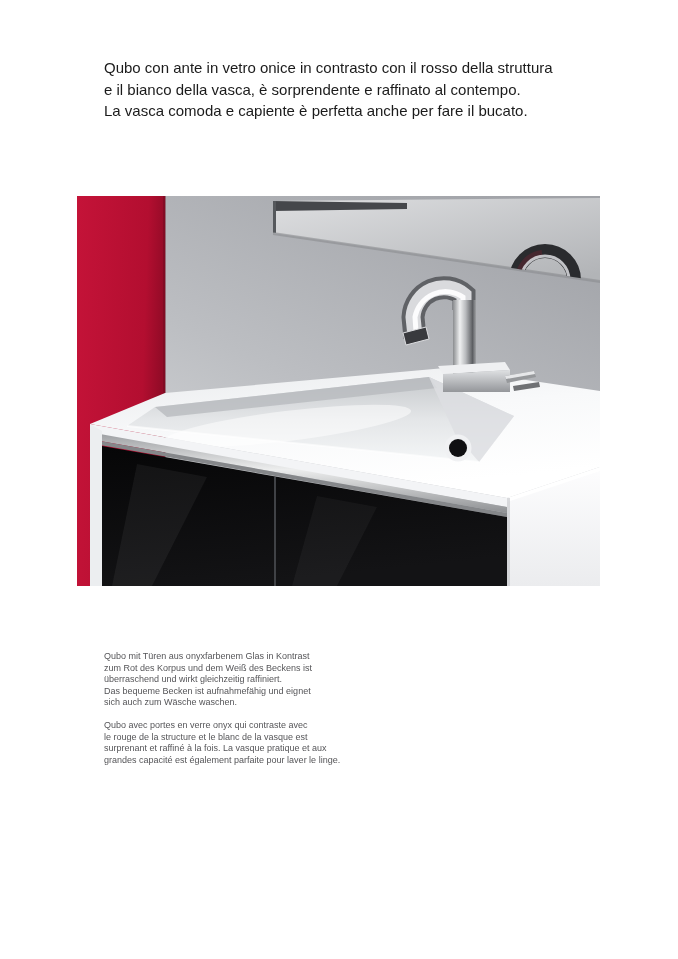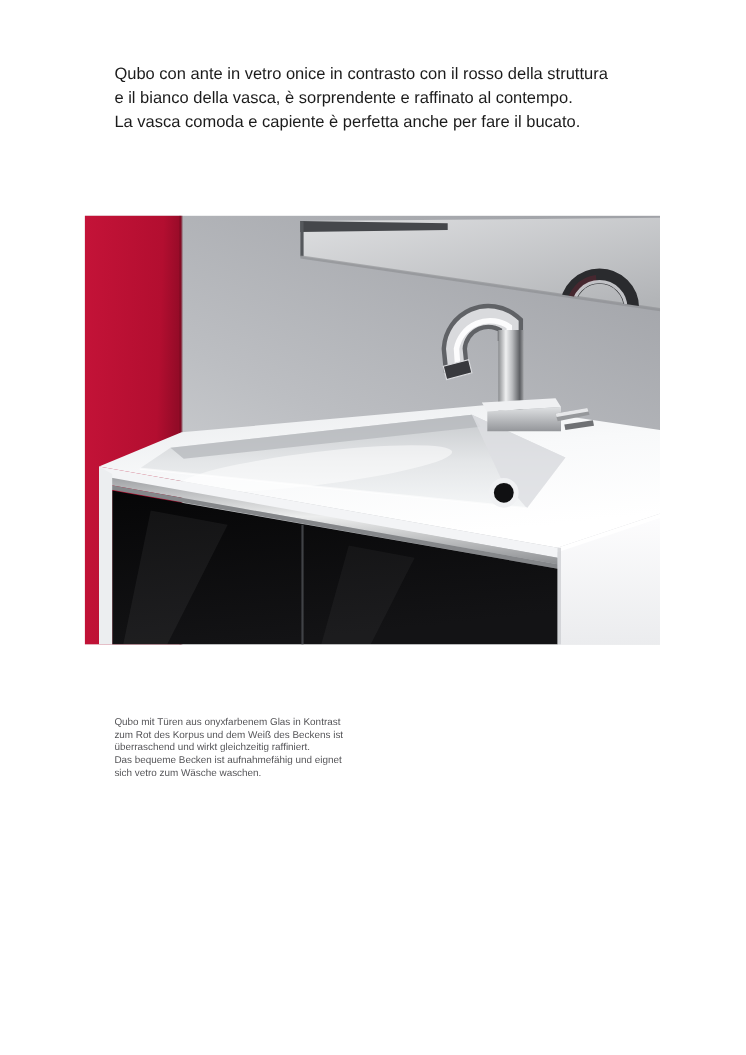--- a/index.html
+++ b/index.html
@@ -152,21 +152,25 @@
       <polygon points="428,180 457,175 458,178 429,183" fill="#e6e7e9"></polygon>
       <polygon points="436,190 462,186 463,191 437,195" fill="#6f7174"></polygon>
     </g>
   </svg>
 
   <div class="paras">
     <p class="para">Qubo mit Türen aus onyxfarbenem Glas in Kontrast
 zum Rot des Korpus und dem Weiß des Beckens ist
 überraschend und wirkt gleichzeitig raffiniert.
 Das bequeme Becken ist aufnahmefähig und eignet
-sich vetro zum Wäsche waschen.</p>
+sich auch zum Wäsche waschen.</p>
+    <p class="para">Qubo avec portes en verre onyx qui contraste avec
+le rouge de la structure et le blanc de la vasque est
+surprenant et raffiné à la fois. La vasque pratique et aux
+grandes capacité est également parfaite pour laver le linge.</p>
   </div>
 
   <div class="side-label">
     <span class="side-brand">Q|LINE</span>
     <span class="side-model">qubo 53</span>
   </div>
 
 </div>
 
 </body></html>

